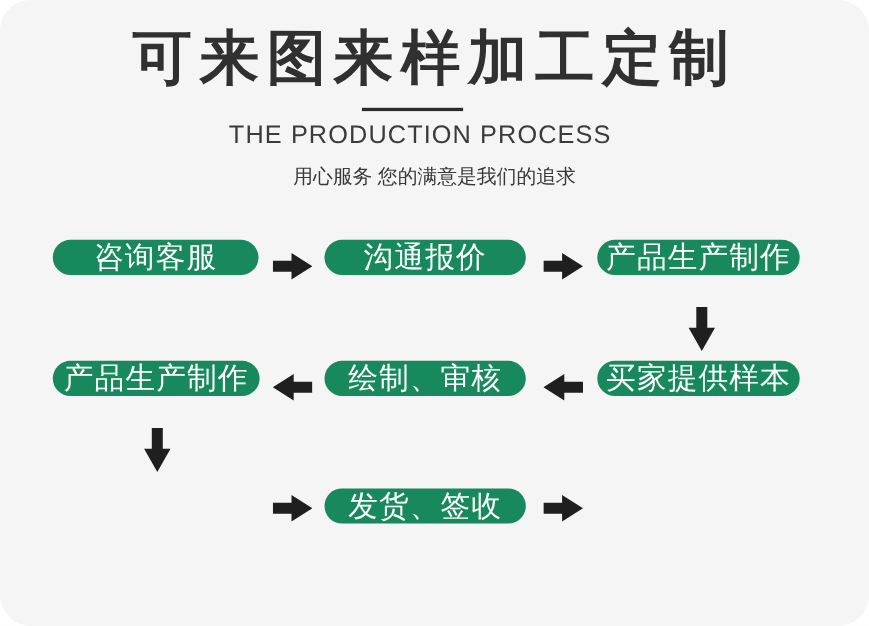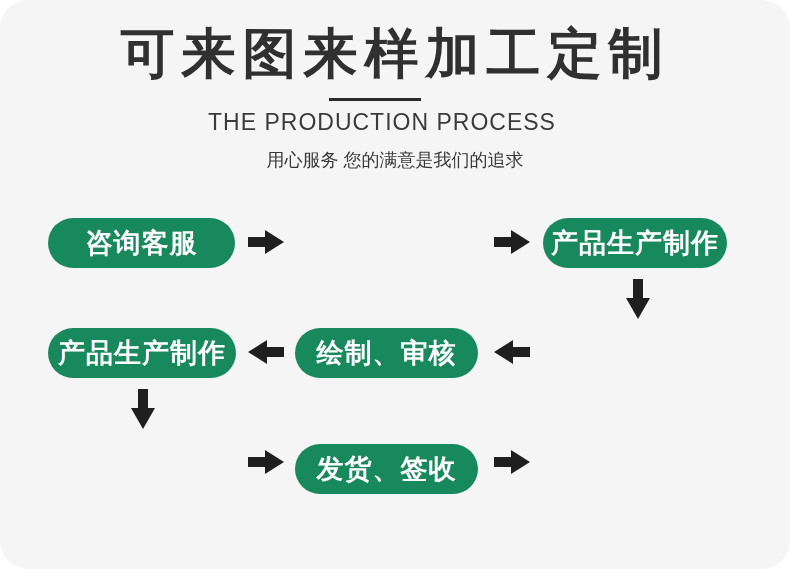--- a/index.html
+++ b/index.html
@@ -41,29 +41,29 @@
     position: absolute;
     top: 145px; left: 0; width: 790px;
     text-align: center;
     font-size: 18px;
     line-height: 30px;
     color: var(--tagline-gray, #383838);
     white-space: nowrap;
   }
   .pill {
     position: absolute;
-    height: 50px;
+    height: 32px;
     border-radius: 25px;
     background: var(--pill-green, #18895c);
     color: var(--pill-text, #ffffff);
     display: flex;
     align-items: center;
     justify-content: center;
     font-size: 27px;
-    font-weight: 700;
+    font-weight: 400;
     letter-spacing: 1px;
     white-space: nowrap;
   }
   .arrow {
     position: absolute;
     color: var(--arrow-black, #1f1f1f);
   }
 </style>
 </head>
 <body>
@@ -72,37 +72,39 @@
 
   <div class="title">可来图来样加工定制</div>
   <div class="divider"></div>
   <div class="sub-en">THE PRODUCTION PROCESS</div>
   <div class="tagline">用心服务 您的满意是我们的追求</div>
 
   <div class="pill" style="left:48px; top:218px; width:187px;">咨询客服</div>
   <svg class="arrow" style="left:248px; top:229px;" width="36" height="26" viewBox="0 0 36 26" fill="currentColor">
     <path d="M0 8 L17 8 L17 1 L36 13 L17 25 L17 18 L0 18 Z"></path>
   </svg>
+  <div class="pill" style="left:295px; top:218px; width:183px;">沟通报价</div>
   <svg class="arrow" style="left:494px; top:229px;" width="36" height="26" viewBox="0 0 36 26" fill="currentColor">
     <path d="M0 8 L17 8 L17 1 L36 13 L17 25 L17 18 L0 18 Z"></path>
   </svg>
   <div class="pill" style="left:543px; top:218px; width:184px;">产品生产制作</div>
 
   <svg class="arrow" style="left:625px; top:279px;" width="26" height="40" viewBox="0 0 26 40" fill="currentColor">
     <path d="M8 0 L18 0 L18 19 L25 19 L13 40 L1 19 L8 19 Z"></path>
   </svg>
 
   <div class="pill" style="left:48px; top:328px; width:188px;">产品生产制作</div>
   <svg class="arrow" style="left:248px; top:339px;" width="36" height="26" viewBox="0 0 36 26" fill="currentColor">
     <path d="M36 8 L19 8 L19 1 L0 13 L19 25 L19 18 L36 18 Z"></path>
   </svg>
   <div class="pill" style="left:295px; top:328px; width:183px;">绘制、审核</div>
   <svg class="arrow" style="left:494px; top:339px;" width="36" height="26" viewBox="0 0 36 26" fill="currentColor">
     <path d="M36 8 L19 8 L19 1 L0 13 L19 25 L19 18 L36 18 Z"></path>
   </svg>
+  <div class="pill" style="left:543px; top:328px; width:184px;">买家提供样本</div>
 
   <svg class="arrow" style="left:130px; top:389px;" width="26" height="40" viewBox="0 0 26 40" fill="currentColor">
     <path d="M8 0 L18 0 L18 19 L25 19 L13 40 L1 19 L8 19 Z"></path>
   </svg>
 
   <svg class="arrow" style="left:248px; top:449px;" width="36" height="26" viewBox="0 0 36 26" fill="currentColor">
     <path d="M0 8 L17 8 L17 1 L36 13 L17 25 L17 18 L0 18 Z"></path>
   </svg>
   <div class="pill" style="left:295px; top:444px; width:183px;">发货、签收</div>
   <svg class="arrow" style="left:494px; top:449px;" width="36" height="26" viewBox="0 0 36 26" fill="currentColor">

